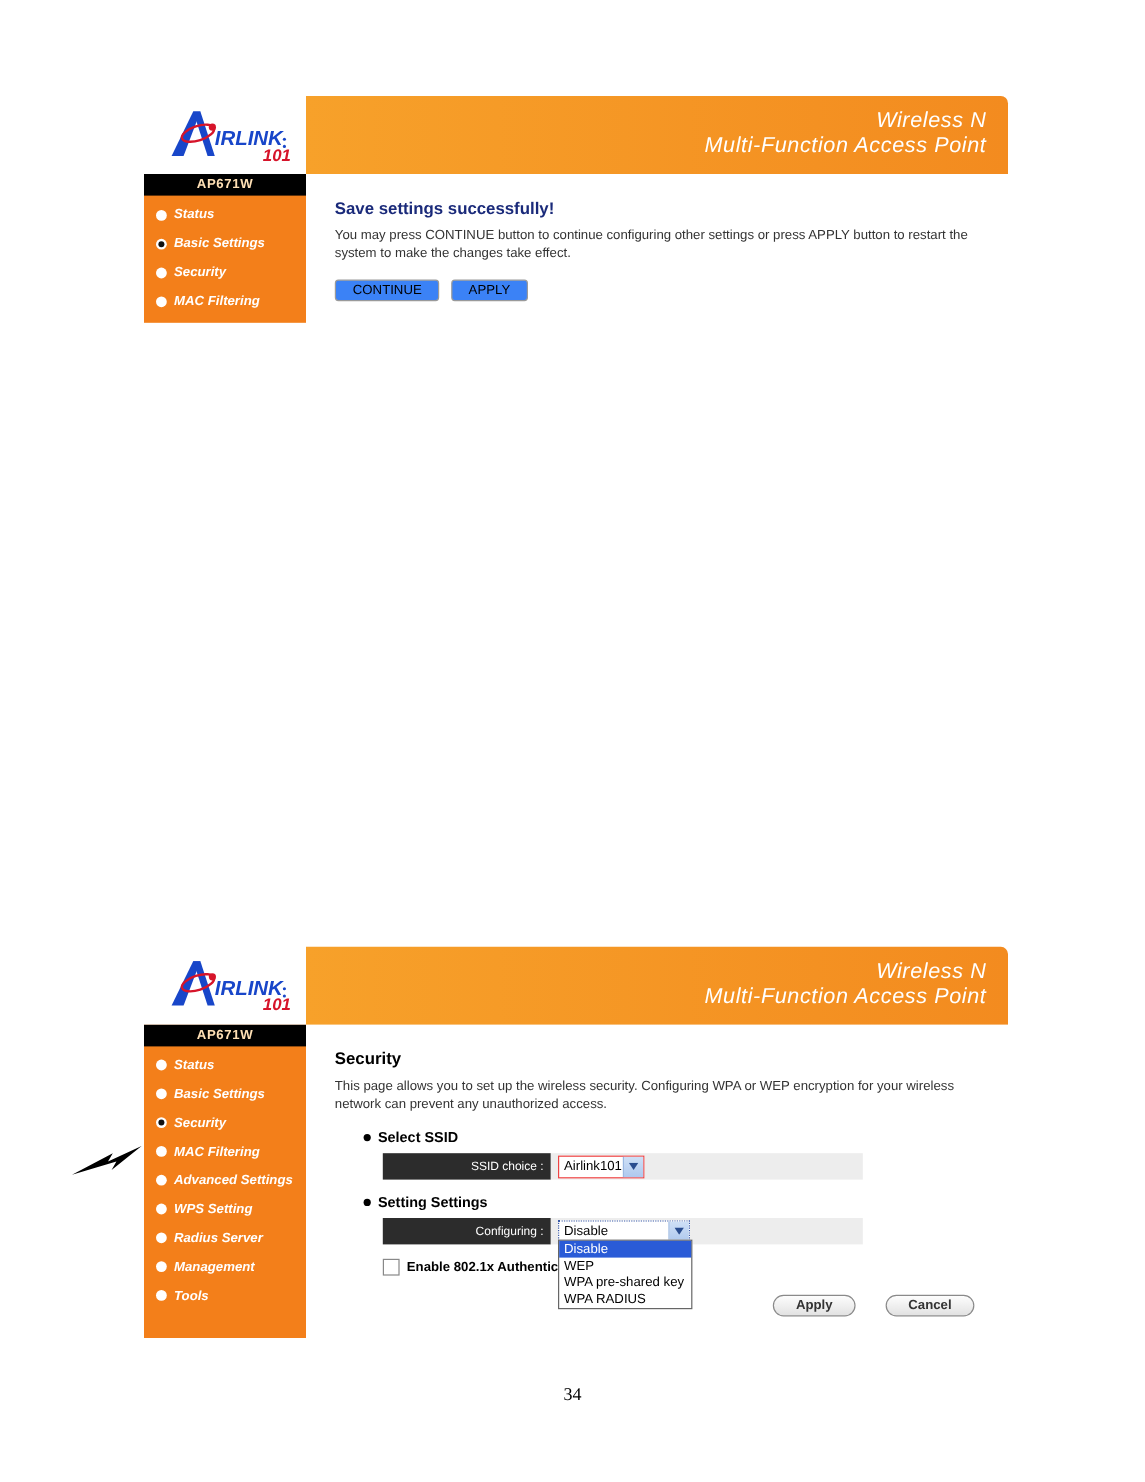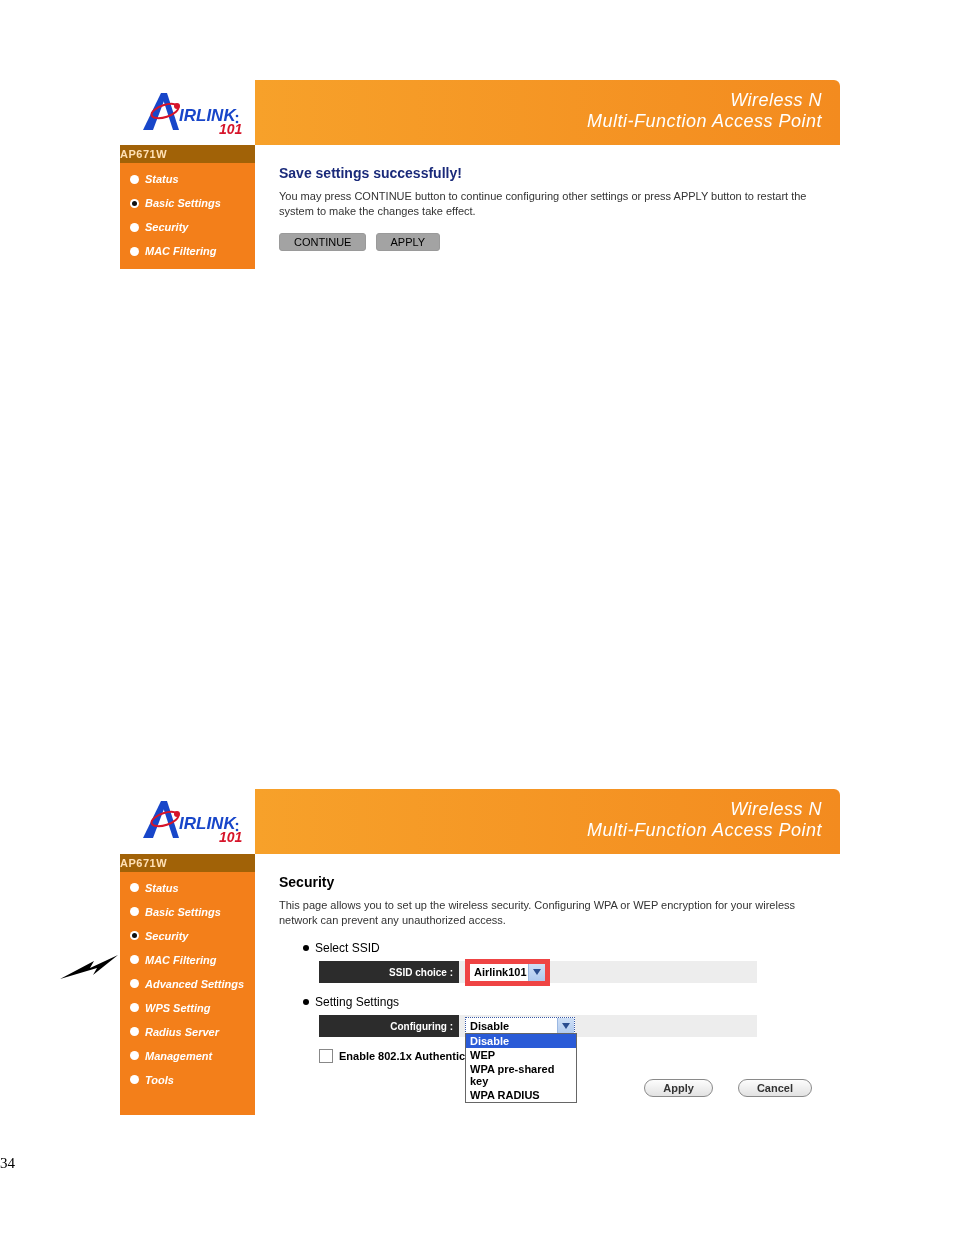--- a/index.html
+++ b/index.html
@@ -52,23 +52,23 @@
     align-items: stretch;
   }
   .sidebar {
     width: 135px;
     background: #f37f1a;
     color: #fff;
     font-size: 11px;
     font-weight: bold;
   }
   .sidebar .model {
-    background: #a16207;
+    background: #000000;
     color: #ffe0b5;
-    text-align: left;
+    text-align: center;
     padding: 3px 0;
     font-weight: bold;
     letter-spacing: .5px;
   }
   .sidebar ul { list-style:none; margin:0; padding: 4px 0 4px 0; font-style: italic; }
   .sidebar li {
     padding: 6px 6px 6px 10px;
     display: flex;
     align-items: center;
     gap: 6px;
@@ -95,59 +95,58 @@
   .content h2 {
     margin: 0 0 8px 0;
     font-size: 14px;
     font-weight: bold;
     color: #1a2a7a;
   }
   .content h2.black { color:#000; }
   .desc { color:#333; font-size:11px; line-height:1.35; margin-bottom:14px; max-width: 540px;}
   .btn-flat {
     display: inline-block;
-    background: #a3a3a3;
+    background: #3b82f6;
     border: 1px solid #9a9a9a;
     border-radius: 3px;
     padding: 2px 14px;
     font-size: 11px;
     color: #000;
     margin-right: 6px;
   }
   .section-header {
     display:flex; align-items:center; gap:6px;
-    font-weight:normal; font-size:12px; margin: 6px 0 6px 24px;
+    font-weight:bold; font-size:12px; margin: 6px 0 6px 24px;
   }
   .section-header .dot {
     width:6px;height:6px;border-radius:50%;background:#000;display:inline-block;
   }
   .panel {
     margin: 0 0 12px 40px;
-    width: 438px;
-    font-weight: bold;
+    width: 400px;
   }
   .panel-row { display:flex; align-items:stretch; height:22px;}
   .panel-label {
     width: 140px;
     background: #2c2c2c;
     color: #fff;
     font-size: 10px;
     display:flex; align-items:center; justify-content:flex-end;
     padding-right:6px; box-sizing:border-box;
   }
   .panel-field {
     flex:1;
     background: #ededed;
     display:flex; align-items:center;
     padding-left:6px; box-sizing:border-box;
     position: relative;
   }
   .fake-select {
     background:#fff;
-    border:5px solid #ef4444;
+    border:1px solid #ef4444;
     font-size:11px;
     padding: 0 18px 0 4px;
     height: 17px;
     display:inline-flex;
     align-items:center;
     position:relative;
   }
   .fake-select .arrow {
     position:absolute; right:0; top:0; bottom:0; width:16px;
     background: linear-gradient(#cfe0f6,#aec8ee);
@@ -197,20 +196,21 @@
     margin-left: 22px;
   }
   .big-arrow {
     position:absolute;
     left: -60px;
     top: 160px;
     width: 60px; height: 40px;
   }
   .gap { height: 520px; }
   .pagenum {
+    text-align:center;
     font-family: "Times New Roman", serif;
     font-size: 15px;
     margin-top: 40px;
   }
 </style>
 </head>
 <body>
 
 <div class="page">
 

